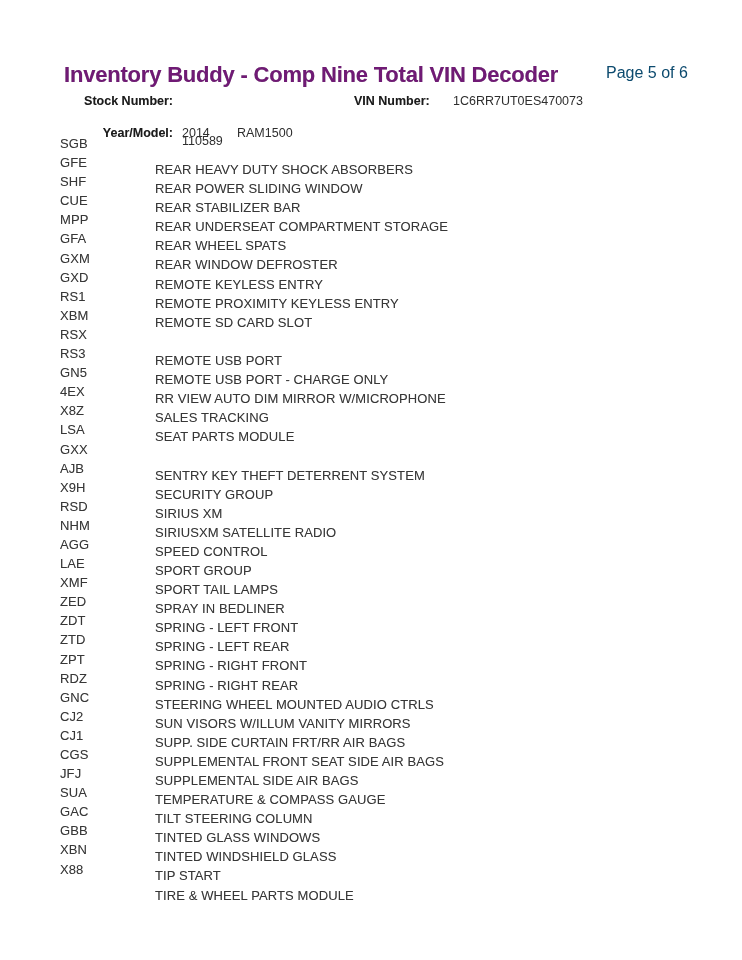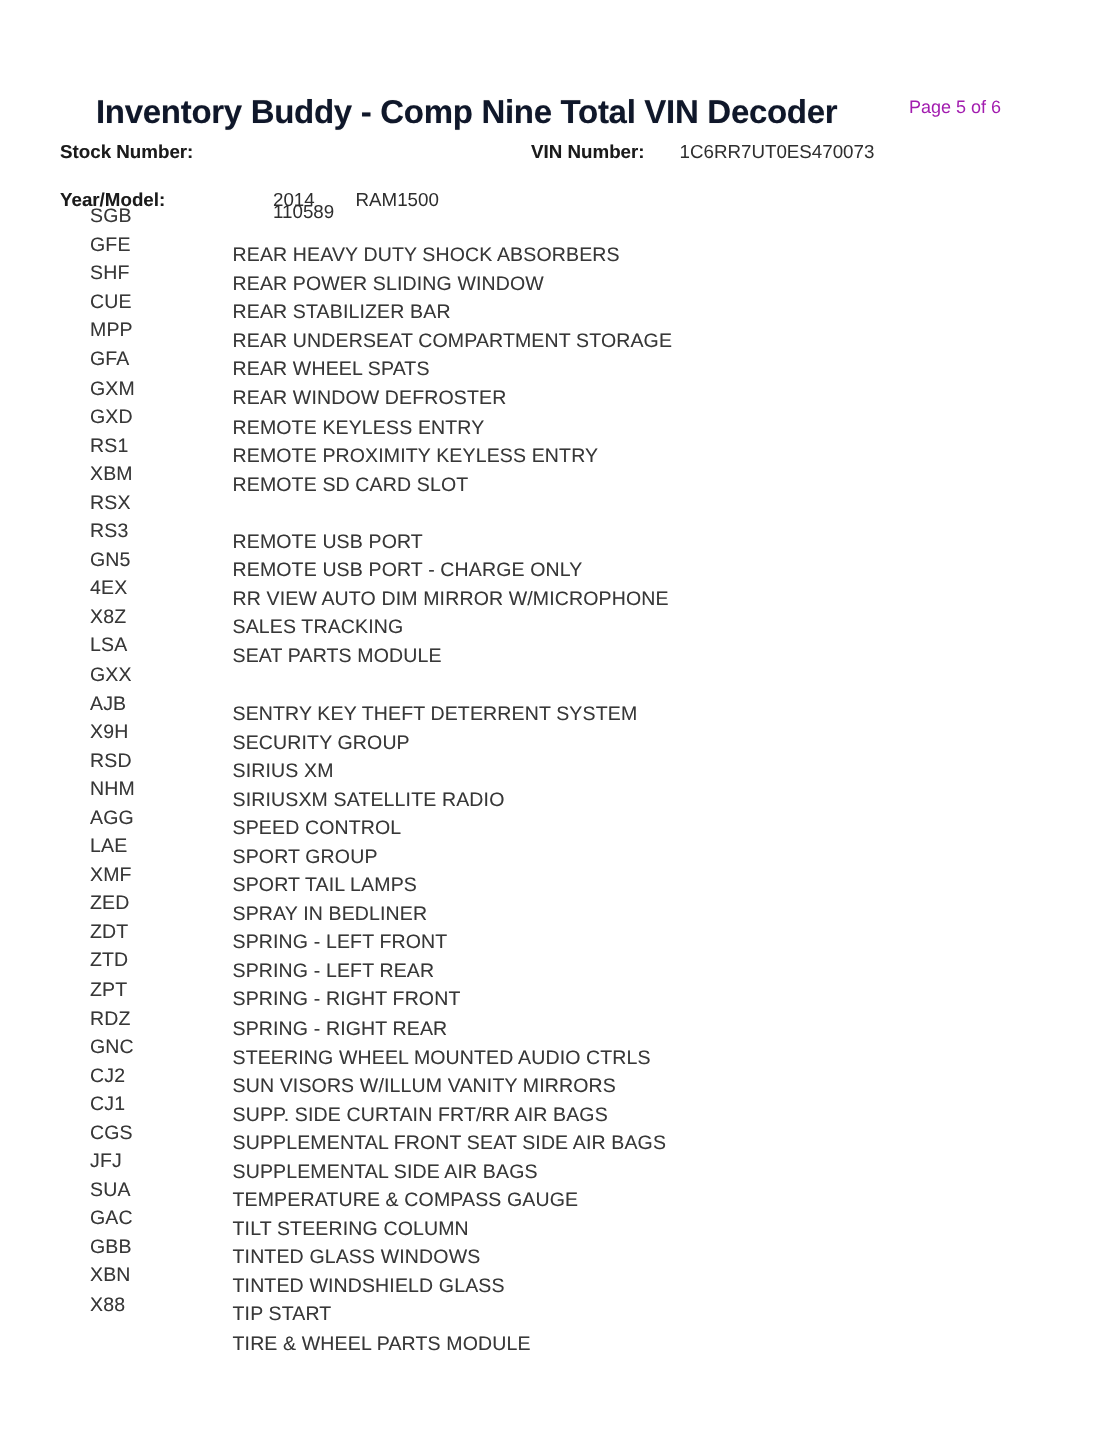--- a/index.html
+++ b/index.html
@@ -16,48 +16,48 @@
     font-family: "Liberation Sans", sans-serif;
     -webkit-font-smoothing: antialiased;
   }
   .doc-title {
     position: absolute;
     left: 64px;
     top: 62px;
     margin: 0;
     font-size: 22px;
     font-weight: bold;
-    color: #0f172a;
+    color: #701a75;
     letter-spacing: -0.2px;
     white-space: nowrap;
     text-shadow: 0 0 0.5px rgba(0,0,0,0.35);
   }
   .page-label {
     position: absolute;
     left: 606px;
     top: 64px;
-    font-size: 12px;
-    color: #a21caf;
+    font-size: 16px;
+    color: #0c4a6e;
     white-space: nowrap;
   }
   .meta-line {
     position: absolute;
     left: 0;
     width: 742px;
     height: 16px;
     font-size: 12.5px;
     white-space: nowrap;
   }
   .meta-line.line1 { top: 94px; }
   .meta-line.line2 { top: 126px; padding-left: 31px; }
   .meta-label {
     position: absolute;
     font-weight: bold;
     color: #1b1b1b;
-    text-align: left;
+    text-align: right;
     text-shadow: 0 0 0.4px rgba(0,0,0,0.3);
   }
   .meta-label.stock, .meta-label.yearmodel {
     left: 40px;
     width: 133px;
   }
   .meta-label.vin {
     left: 354px;
     width: 68px;
     text-align: right;

